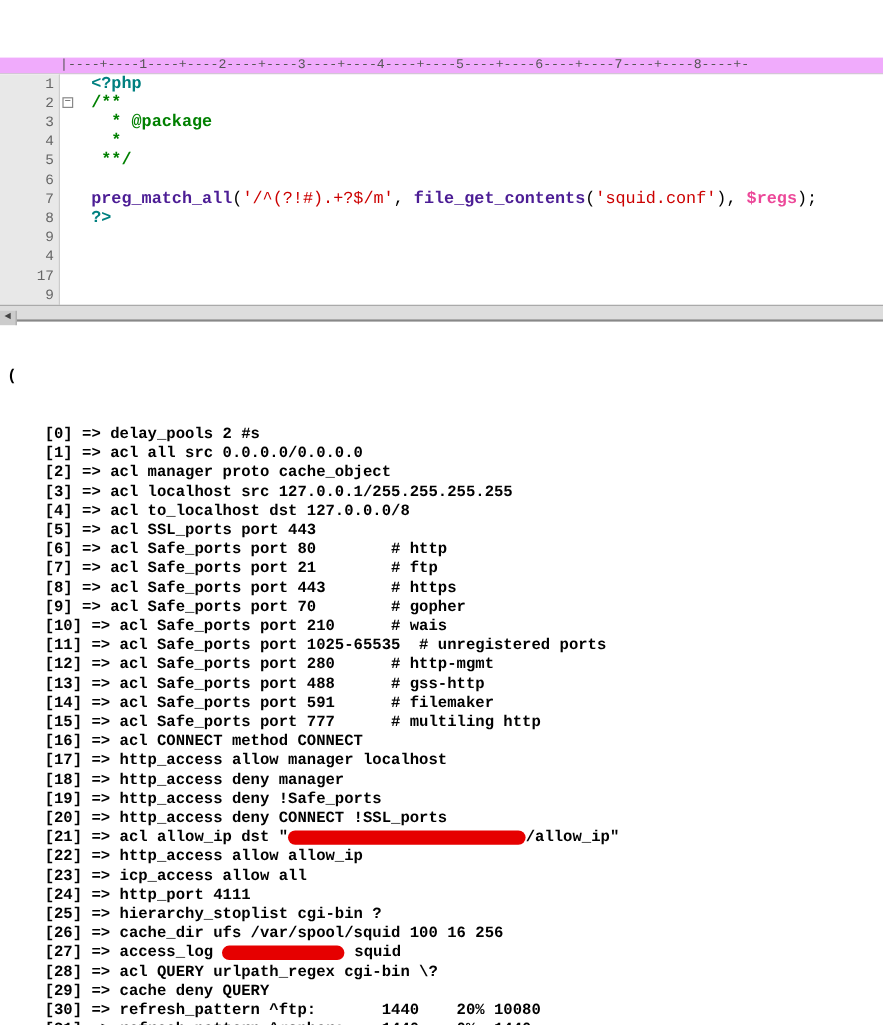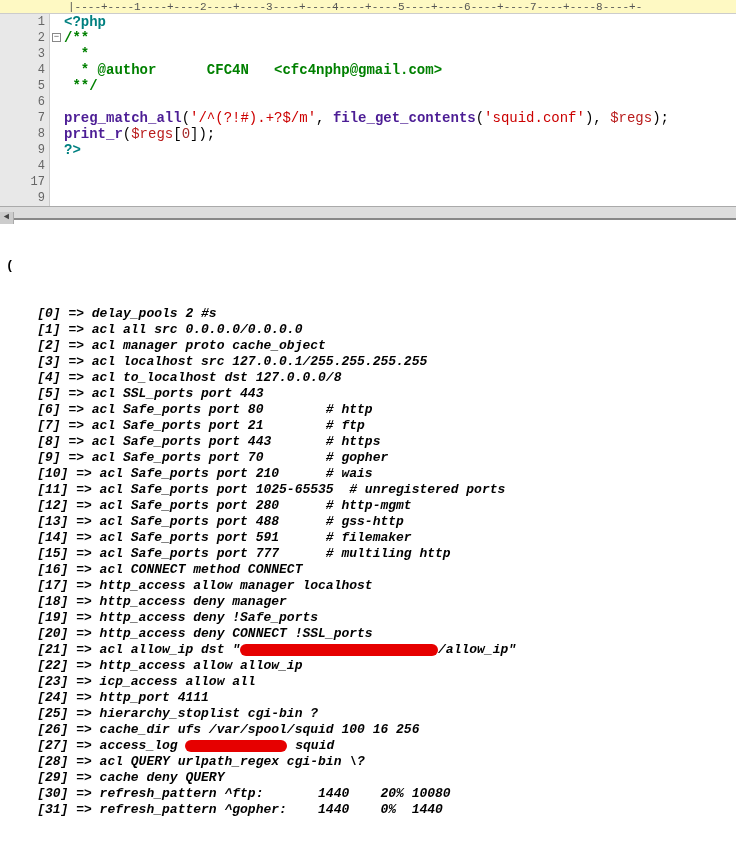--- a/index.html
+++ b/index.html
@@ -1,70 +1,71 @@
 <!DOCTYPE html>
 <html><head>
 <meta charset="utf-8">
 <style>
 * { margin: 0; padding: 0; box-sizing: border-box; }
 body { font-family: "Courier New", monospace; font-size: 14px; background: #fff; width: 736px; }
 
 .ruler { 
-  background: #fef9c3; 
+  background: #f0abfc; 
   border-bottom: 1px solid #ccc; 
   font-size: 11px; 
   color: #555; 
   white-space: pre; 
-  padding-left: 68px; 
+  padding-left: 50px; 
   overflow: hidden;
   height: 14px;
   line-height: 14px;
+  margin-top: 48px;
 }
 
 .editor { display: flex; background: #fff; }
 .gutter { background: #e8e8e8; border-right: 1px solid #ccc; width: 50px; text-align: right; }
 .gutter .ln { height: 16px; line-height: 16px; color: #666; font-size: 12px; padding-right: 4px; position: relative; }
 .fold-marker { 
   display: inline-block; 
   width: 9px; height: 9px; 
   border: 1px solid #888; 
   background: #fff; 
   font-size: 9px; 
   line-height: 7px; 
   text-align: center; 
   position: absolute; 
   right: -12px; 
   top: 3px; 
   color: #555;
 }
-.code { flex: 1; padding-left: 14px; }
+.code { flex: 1; padding-left: 26px; }
 .code .line { height: 16px; line-height: 16px; white-space: pre; }
 
 .c-aqua { color: #008080; }
 .c-green { color: #008000; font-weight: bold; }
 .c-red { color: #cc0000; }
 .c-darkred { color: #a52a2a; }
-.c-purple { color: #b91c1c; }
+.c-purple { color: #ec4899; font-weight: bold; }
 .c-darkteal { color: #4c1d95; font-weight: bold; }
 .c-bold { font-weight: bold; }
 
 .scroll-left { height: 12px; background: #ddd; border-top: 1px solid #aaa; position: relative; }
 .scroll-left .arrow { width: 14px; height: 12px; background: #ccc; border-right: 1px solid #aaa; display:inline-block; text-align:center; font-size:9px; line-height:11px; color:#444; }
 
 .output { 
   border-top: 2px solid #888; 
   padding: 6px; 
   font-size: 13px; 
   font-weight: bold; 
   line-height: 16px; 
   white-space: pre;
   color: #000;
   overflow: hidden;
 }
-.output .oline { position: relative; font-style: italic; }
+.output .oline { position: relative; }
 .redact { 
   display: inline-block; 
   background: #e60000; 
   border-radius: 6px; 
   height: 12px; 
   vertical-align: middle;
 }
 .container { position: relative; }
 </style>
 </head>
@@ -84,26 +85,25 @@
         <div class="ln">7</div>
         <div class="ln">8</div>
         <div class="ln">9</div>
         <div class="ln">4</div>
         <div class="ln">17</div>
         <div class="ln">9</div>
       </div>
   <div class="code">
         <div class="line"><span class="c-aqua c-bold">&lt;?php</span></div>
         <div class="line"><span class="c-green">/**</span></div>
+        <div class="line"><span class="c-green">  * @package</span></div>
         <div class="line"><span class="c-green">  *</span></div>
-        <div class="line"><span class="c-green">  * @author      CFC4N   &lt;cfc4nphp@gmail.com&gt;</span></div>
         <div class="line"><span class="c-green"> **/</span></div>
         <div class="line"><span class=""></span></div>
         <div class="line"><span class="c-darkteal">preg_match_all</span><span class="">(</span><span class="c-red">'/^(?!#).+?$/m'</span><span class="">, </span><span class="c-darkteal">file_get_contents</span><span class="">(</span><span class="c-red">'squid.conf'</span><span class="">), </span><span class="c-purple">$regs</span><span class="">);</span></div>
-        <div class="line"><span class="c-darkteal">print_r</span><span class="">(</span><span class="c-purple">$regs</span><span class="">[</span><span class="c-darkred">0</span><span class="">]);</span></div>
         <div class="line"><span class="c-aqua c-bold">?&gt;</span></div>
       </div>
 </div>
 
 <div class="scroll-left">
   <span class="arrow">◄</span>
 </div>
 
 <div class="output">
   <div>(</div>

